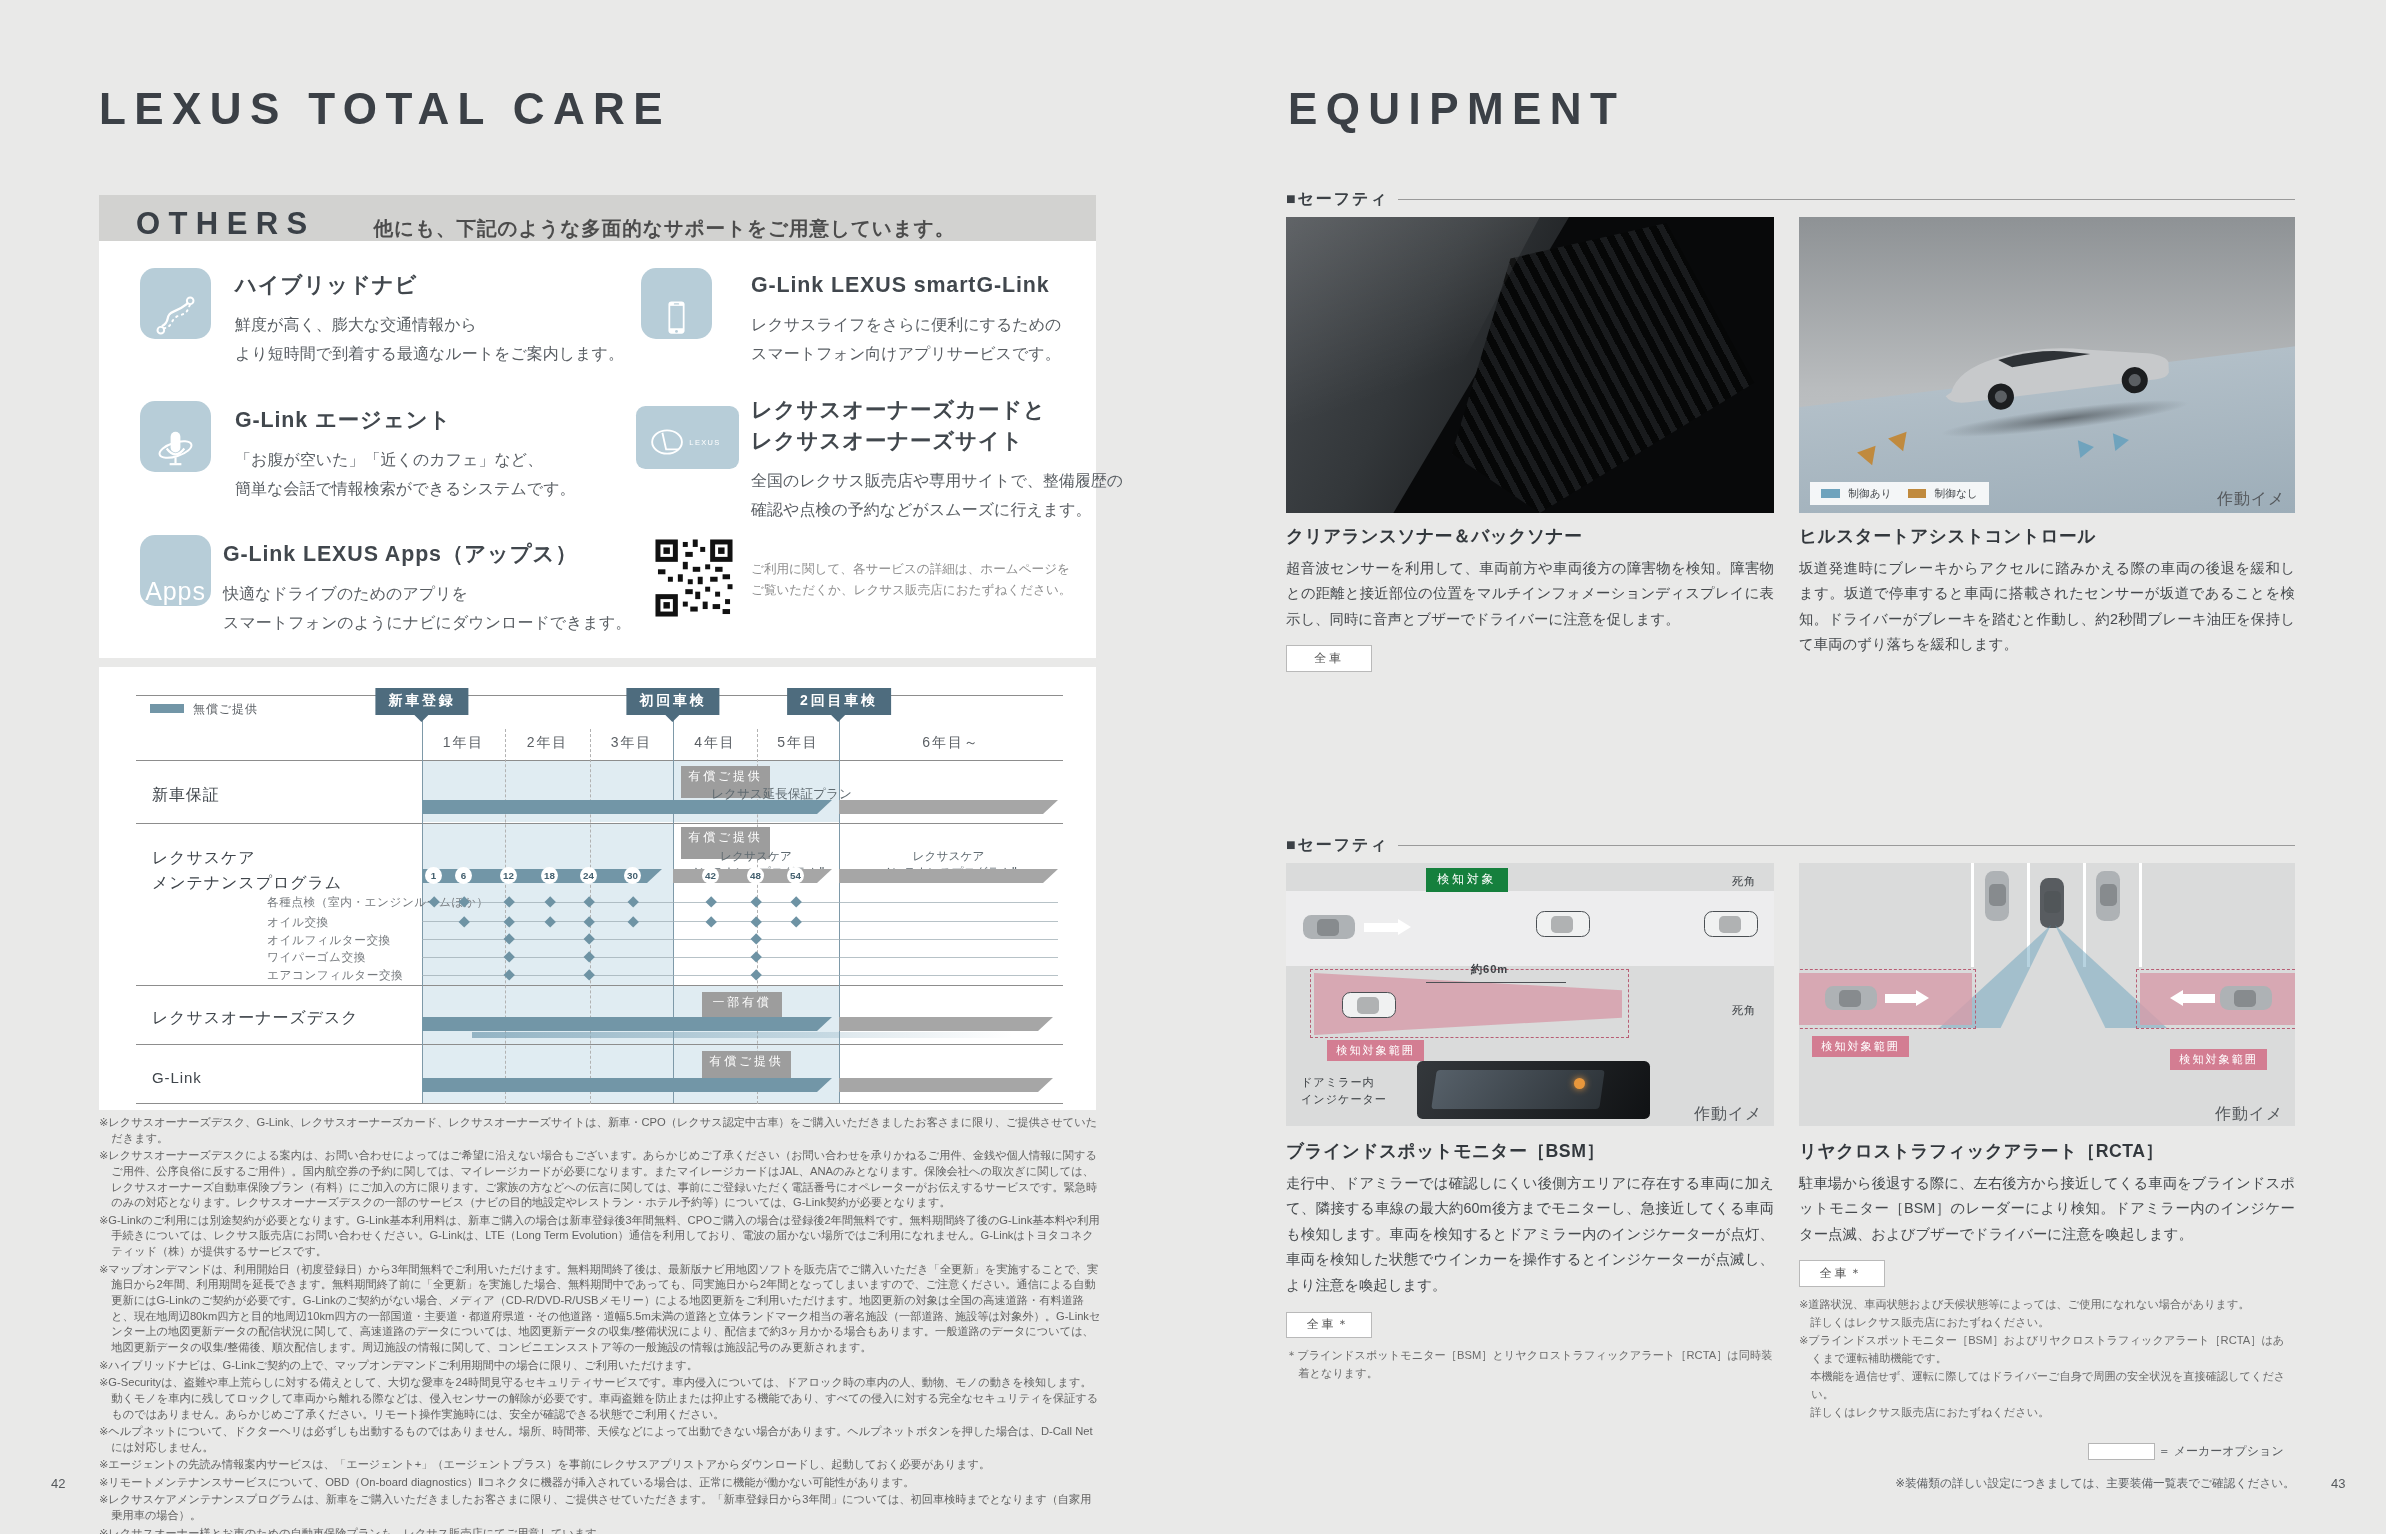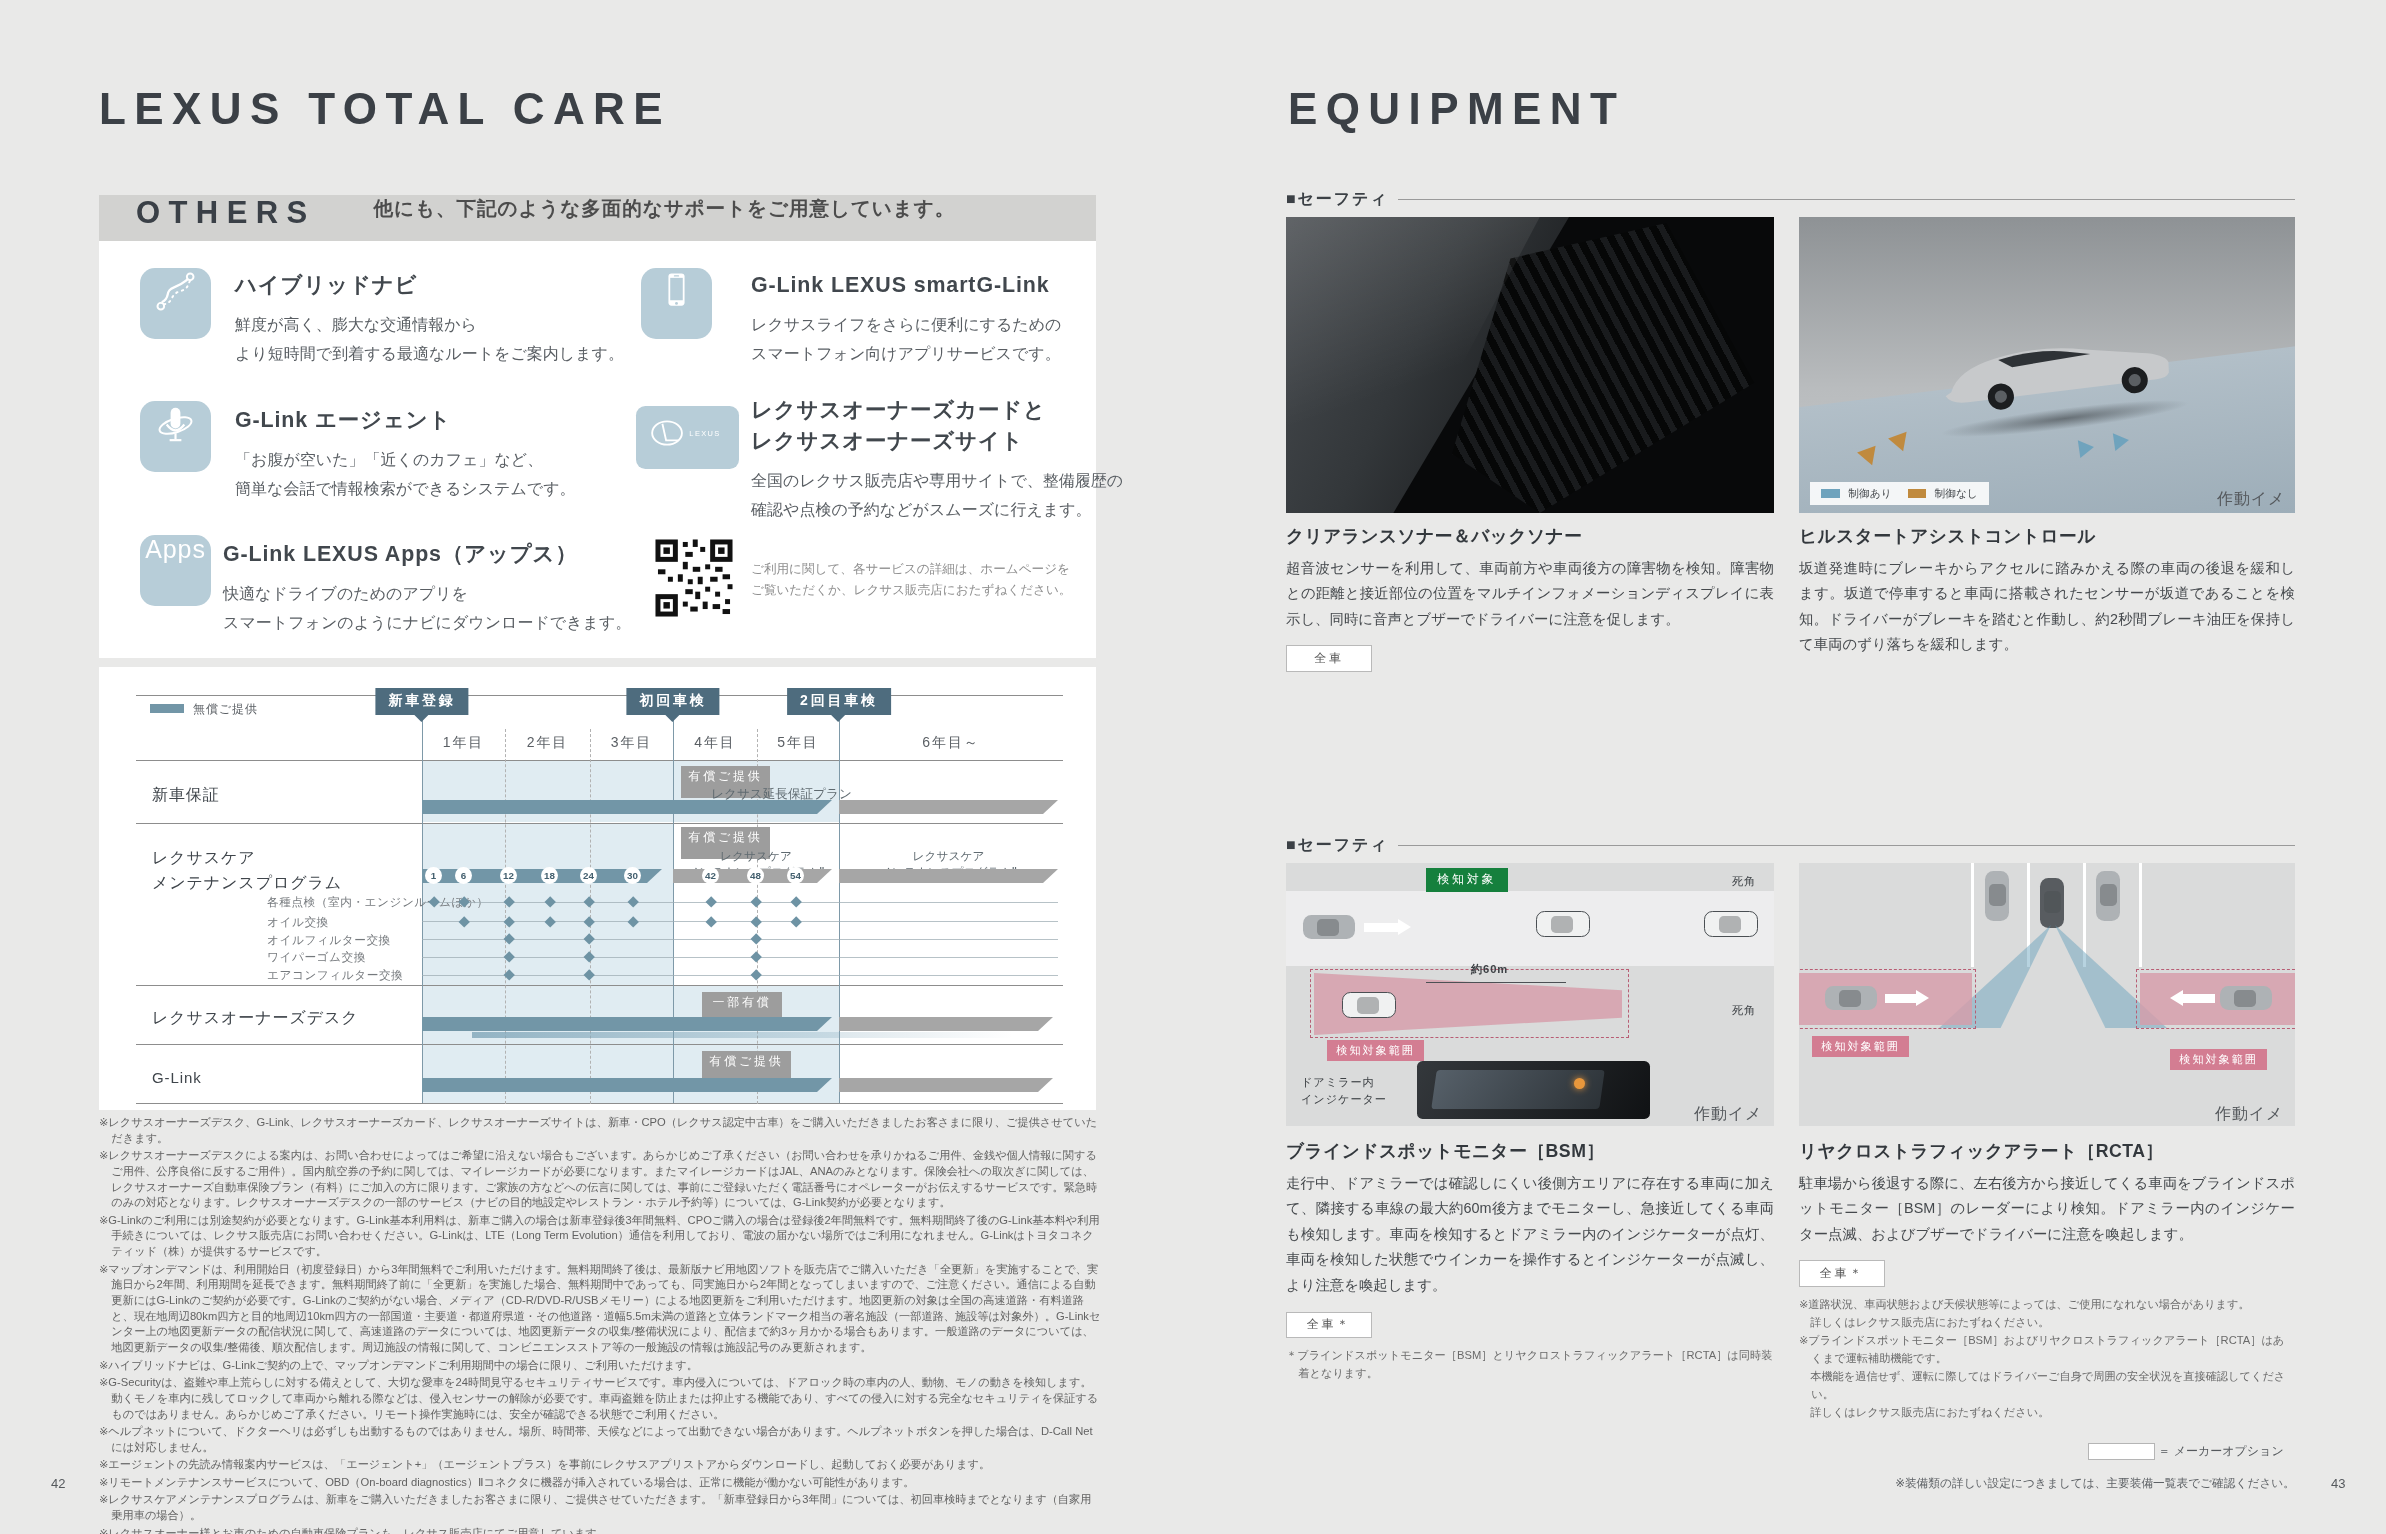--- a/index.html
+++ b/index.html
@@ -2,26 +2,26 @@
 <html style="font-size:15px"><head>
 <meta charset="utf-8">
 <style>
   html,body{margin:0;padding:0}
   body{width:2387px;height:1534px;position:relative;background:#e9e9e8;
        font-family:"Liberation Sans","DejaVu Sans",sans-serif;color:#46494d;overflow:hidden}
   .abs{position:absolute}
   .pre{white-space:pre-line}
   .page-title{font-size:44px;font-weight:700;letter-spacing:8.4px;color:#3b4046}
   
-  .others-band{background:#d2d2d0;display:flex;align-items:flex-start}
+  .others-band{background:#d2d2d0;display:flex;align-items:flex-end}
   .others-label{font-size:31px;font-weight:700;letter-spacing:8.4px;color:#3a4047;margin-left:37px}
   .others-sub{font-size:19.6px;font-weight:600;letter-spacing:0.9px;color:#4c4c4c;margin-left:58px}
   .panel{background:#ffffff}
   
-  .tile{background:#b7cdd8;border-radius:15px;display:flex;align-items:flex-start;justify-content:center}
+  .tile{background:#b7cdd8;border-radius:15px;display:flex;align-items:flex-end;justify-content:center}
   .item-title{font-size:21.4px;font-weight:600;letter-spacing:0.9px;color:#41474d;line-height:1.45}
   .item-desc{font-size:16px;color:#595e63;line-height:1.8;margin-top:10.3px}
   .qr-note{font-size:12.6px;color:#8e8e8e;line-height:1.65}
   
   .tag{position:absolute;transform:translateX(-50%);background:#4e6c7e;color:#fff;font-size:14px;
        font-weight:600;letter-spacing:2.8px;padding:4.7px 13px;white-space:nowrap}
   .tag::after{content:"";position:absolute;left:50%;margin-left:-7.5px;top:100%;
        border:7.5px solid transparent;border-top-color:#4e6c7e}
   .yearlab{position:absolute;text-align:center;font-size:14px;color:#5a5f64;letter-spacing:1.9px}
   .rowlab{position:absolute;font-size:16px;color:#3f454b;letter-spacing:0.9px;line-height:1.55}

